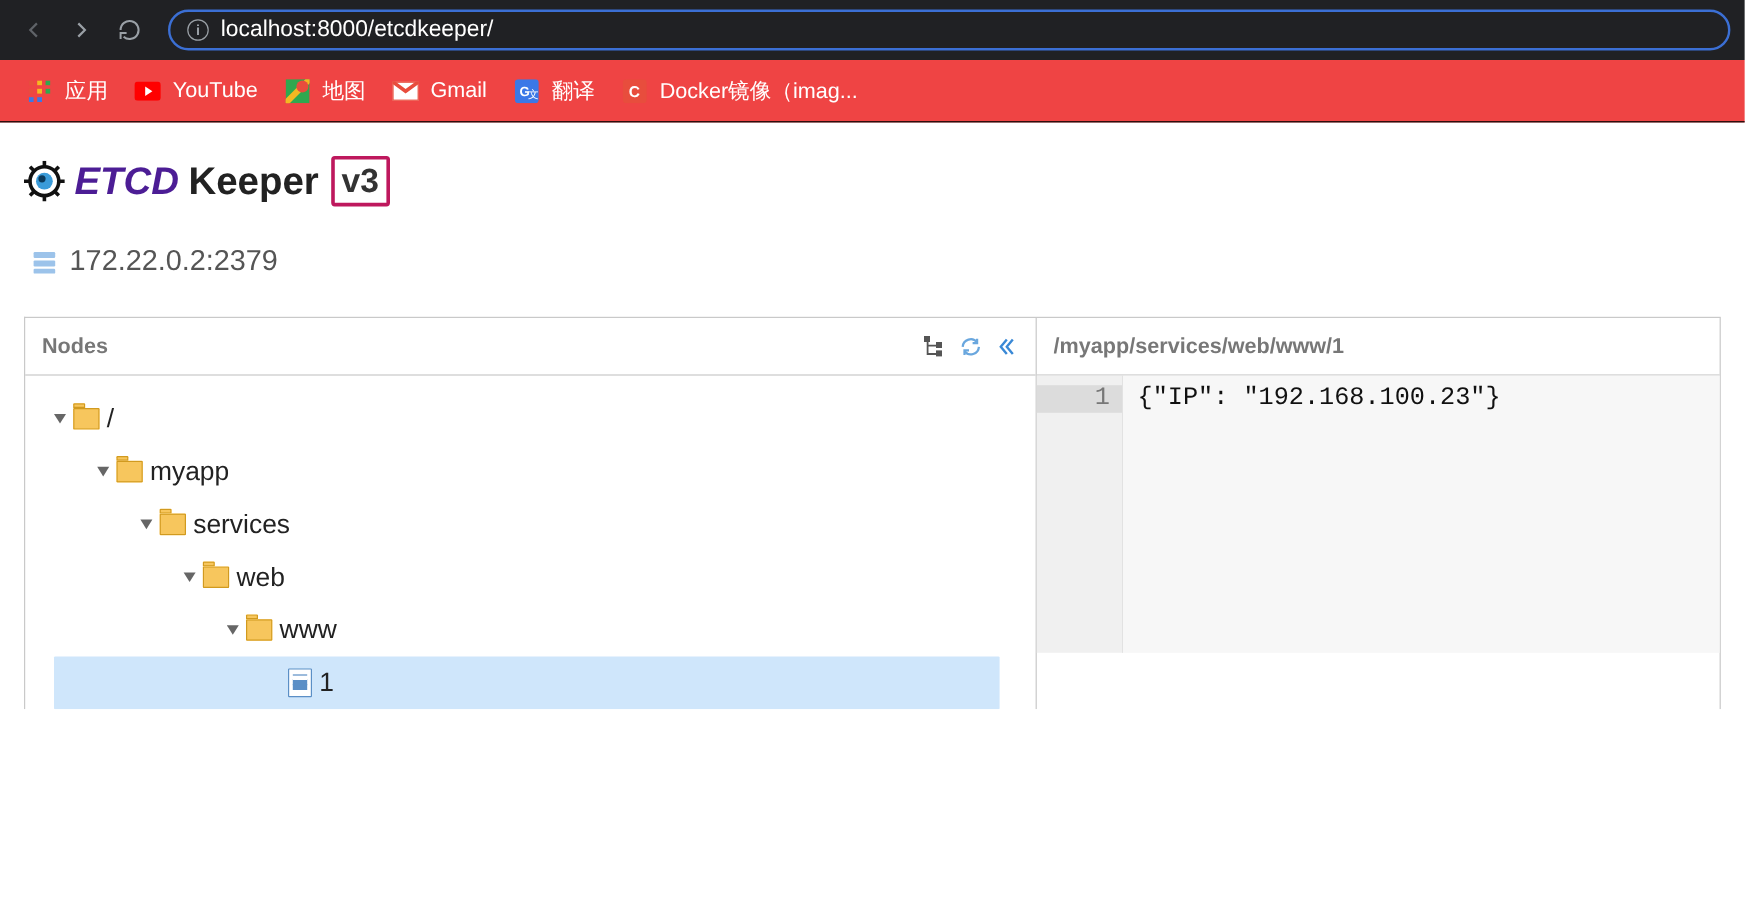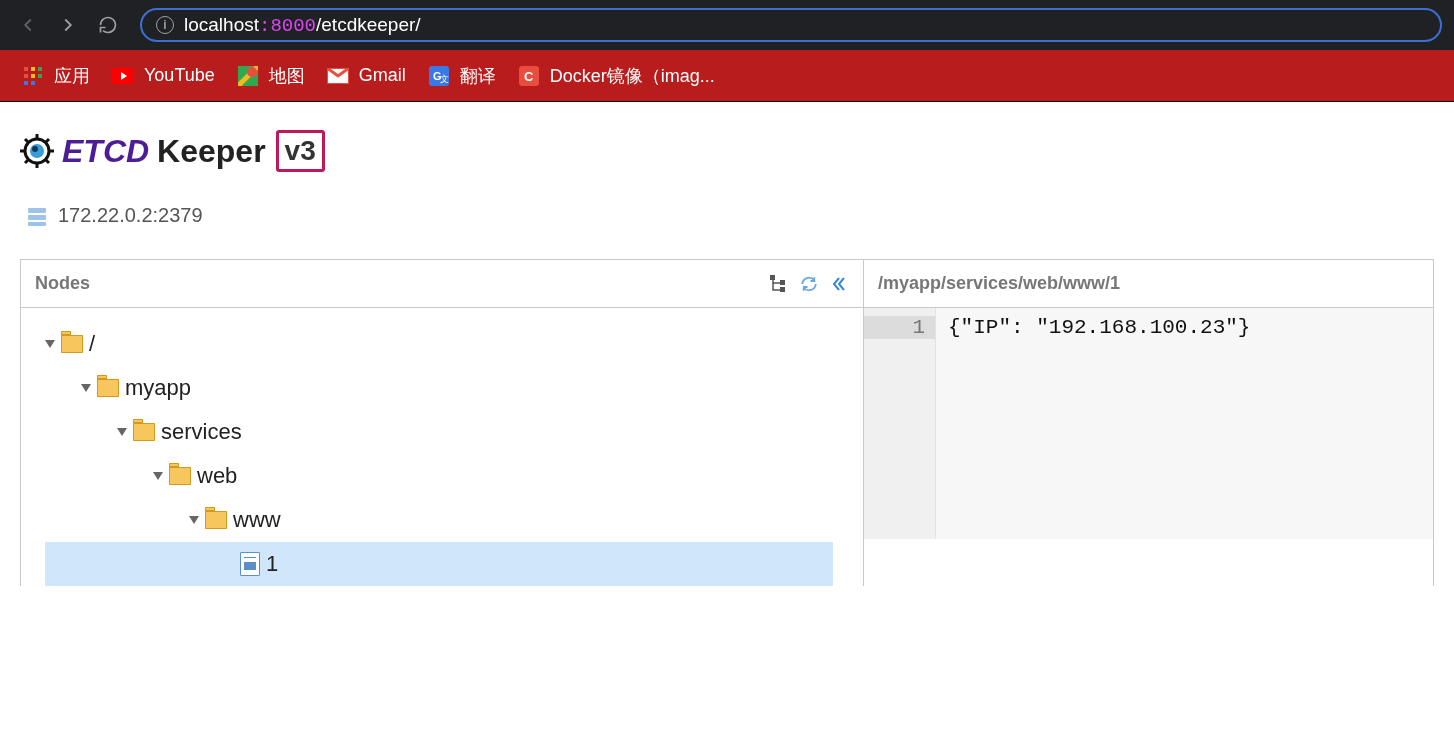--- a/index.html
+++ b/index.html
@@ -31,25 +31,25 @@
       margin-left: 8px;
     }
     .url-info {
       width: 18px; height: 18px;
       border: 1.5px solid #9aa0a6; border-radius: 50%;
       display: flex; align-items: center; justify-content: center;
       color: #9aa0a6; font-size: 12px; font-weight: bold;
     }
     .url-text { font-size: 19px; }
     .url-host { color: #fff; font-weight: 500; }
-    .url-port { color: #d946ef; font-family: Liberation Mono, monospace; }
+    .url-port { color: #ffffff; }
     .url-path { color: #fff; }
 
     .bookmarks-bar {
-      background: #b91c1c;
+      background: #ef4444;
       height: 52px;
       border-bottom: 1px solid #000;
       display: flex; align-items: center;
       padding: 0 22px; gap: 22px;
     }
     .bm-item {
       display: flex; align-items: center; gap: 10px;
       color: #fff; font-size: 18px;
       white-space: nowrap;
     }
@@ -68,21 +68,21 @@
       font-weight: 600; color: #333;
       border: 3px solid #be185d; border-radius: 3px;
       padding: 2px 6px; font-size: 28px; margin-left: 2px;
     }
 
     .server-row {
       margin-top: 32px; display: flex; align-items: center; gap: 10px;
       padding-left: 6px;
     }
     .server-icon { width: 22px; height: 22px; }
-    .server-addr { color: #555; font-size: 20px; }
+    .server-addr { color: #555; font-size: 24px; }
 
     .panels {
       margin-top: 32px; display: flex;
       border-top: 1px solid #c9c9c9;
       border-left: 1px solid #c9c9c9;
     }
     .panel-left, .panel-right {
       border-right: 1px solid #c9c9c9;
     }
     .panel-left { width: 843px; }

